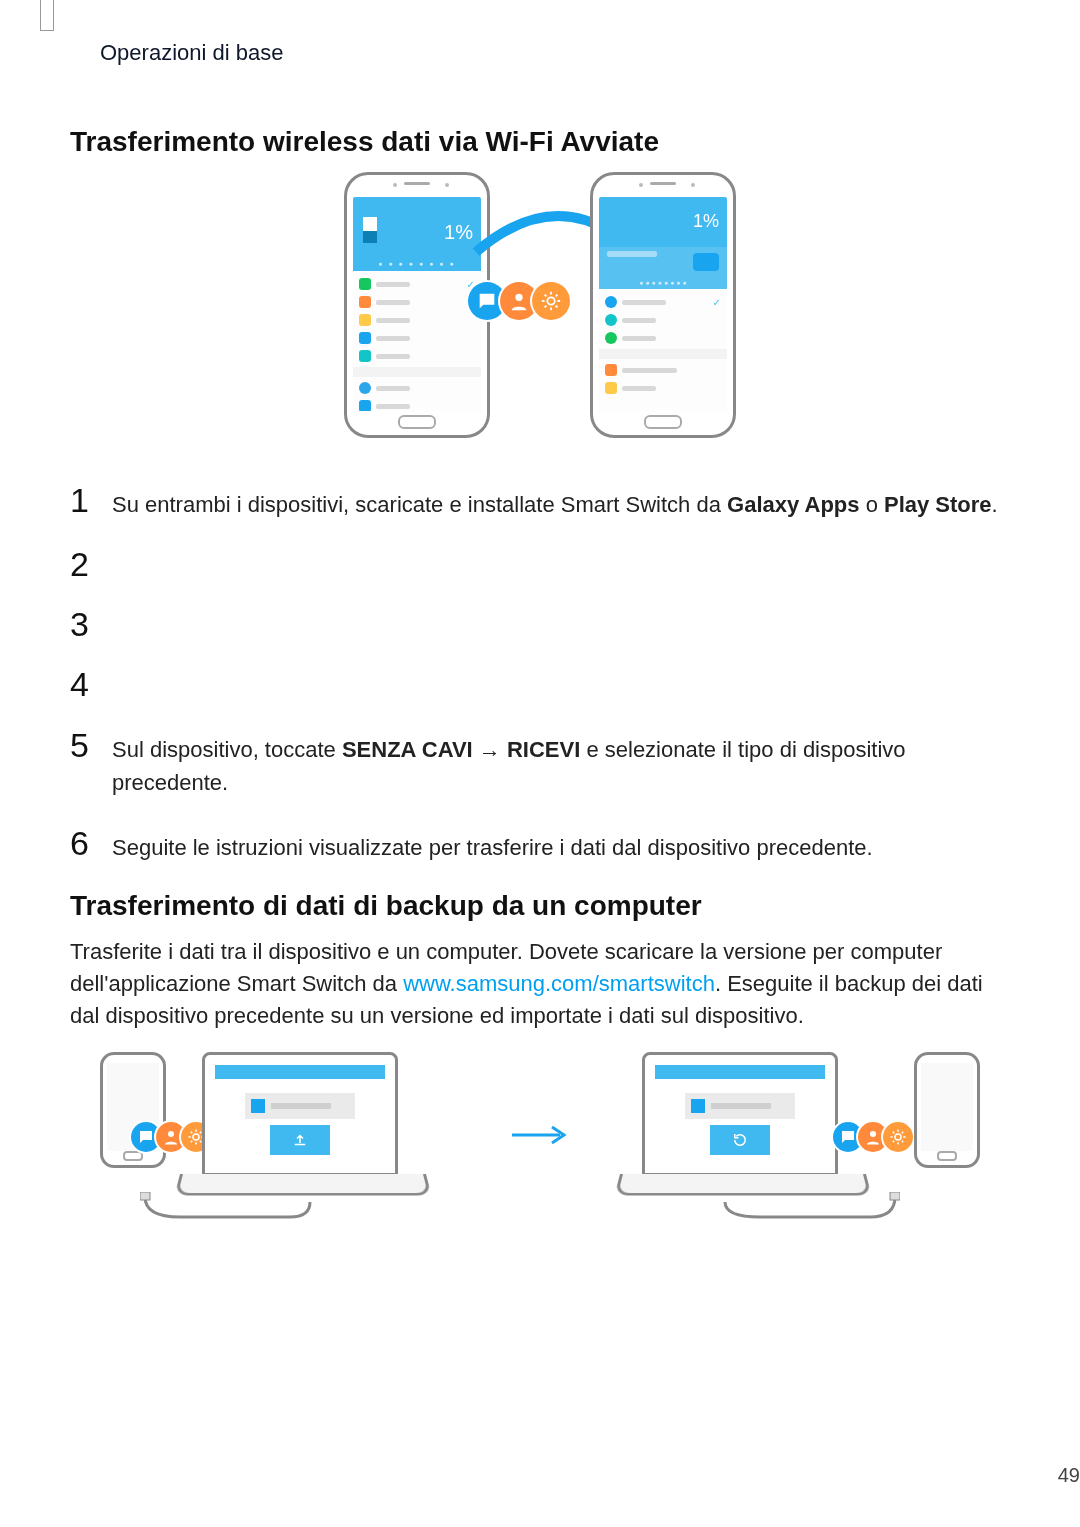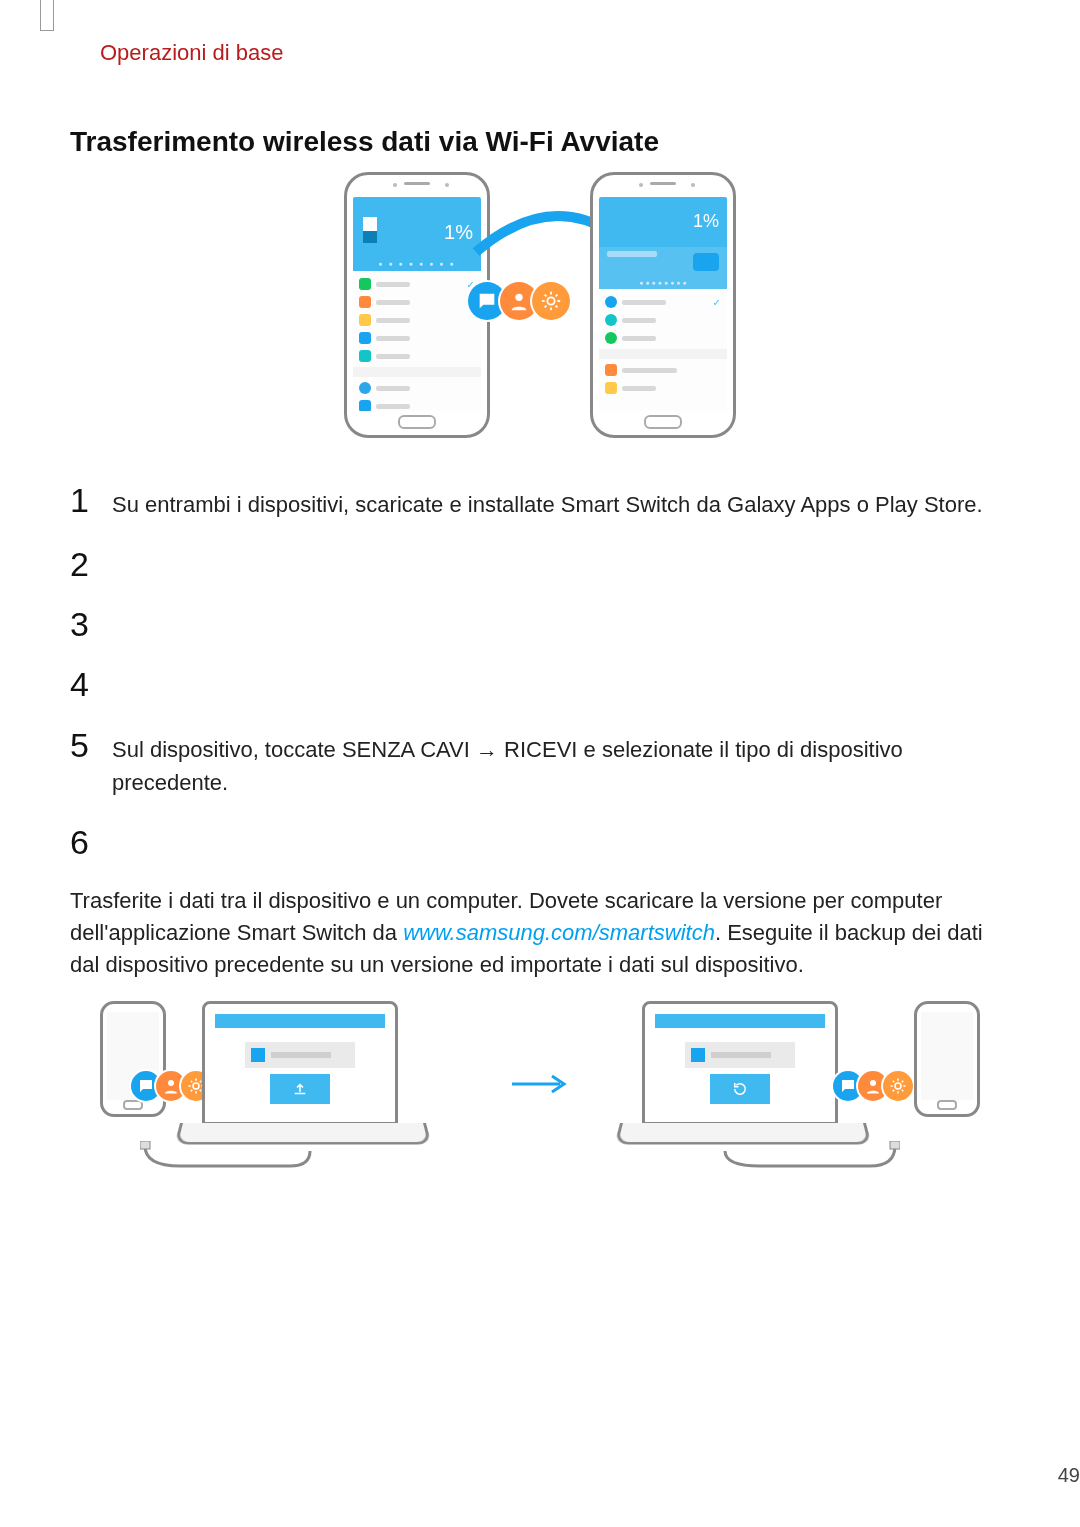--- a/index.html
+++ b/index.html
@@ -12,21 +12,21 @@
   }
   .page {
     padding: 40px 70px 40px 70px;
     box-sizing: border-box;
     width: 1080px;
     min-height: 1527px;
     position: relative;
   }
   .breadcrumb {
     font-size: 22px;
-    color: #b91c1c;
+    color: #0f172a;
     margin-bottom: 60px;
     margin-left: 30px;
   }
   .tab-marker {
     position: absolute;
     left: 40px;
     top: 0;
     width: 12px;
     height: 30px;
     border-left: 1px solid #999;
@@ -38,21 +38,21 @@
     font-weight: bold;
     margin: 0 0 14px 0;
     color: #111;
   }
   p.body-text {
     font-size: 22px;
     line-height: 1.45;
     margin: 0 0 20px 0;
     color: #222;
   }
-  a.link { color: #00A0F0; text-decoration: none; font-style: italic; }
+  a.link { color: #00A0F0; text-decoration: none; }
 
   .illus-wrap { text-align: center; margin: 10px 0 40px 0; }
 
   
   .steps { margin: 0; padding: 0; list-style: none; }
   .steps li {
     display: flex;
     align-items: baseline;
     margin-bottom: 26px;
   }
@@ -62,21 +62,21 @@
     min-width: 36px;
     color: #111;
     line-height: 1;
   }
   .step-text {
     font-size: 22px;
     line-height: 1.5;
     padding-top: 6px;
     padding-left: 6px;
   }
-  .step-text b { font-weight: normal; }
+  .step-text b { font-weight: bold; }
   .arrow { font-weight: bold; }
 
   .page-num {
     position: absolute;
     bottom: 40px;
     left: 0; right: 0;
     text-align: right;
     font-size: 20px;
     color: #444;
   }
@@ -331,23 +331,25 @@
       <span class="step-num">4</span>
     </li>
     <li>
       <span class="step-num">5</span>
       <span class="step-text">
         <span>Sul dispositivo, toccate </span><b>SENZA CAVI</b><span class="arrow"> → </span><b>RICEVI</b><span> e selezionate il tipo di dispositivo precedente.</span>
       </span>
     </li>
     <li>
       <span class="step-num">6</span>
+      <span class="step-text">Seguite le istruzioni visualizzate per trasferire i dati dal dispositivo precedente.</span>
     </li>
   </ol>
 
+  <h2 class="section-title">Trasferimento di dati di backup da un computer</h2>
   <p class="body-text">
     <span>Trasferite i dati tra il dispositivo e un computer. Dovete scaricare la versione per computer dell'applicazione Smart Switch da </span><a class="link">www.samsung.com/smartswitch</a><span>. Eseguite il backup dei dati dal dispositivo precedente su un versione ed importate i dati sul dispositivo.</span>
   </p>
 
   <div class="illus-wrap">
     <div class="illus2">
 
       <div class="scene">
         <div class="mini-phone" style="left:0; top:0;">
           <div class="mscr"></div>

